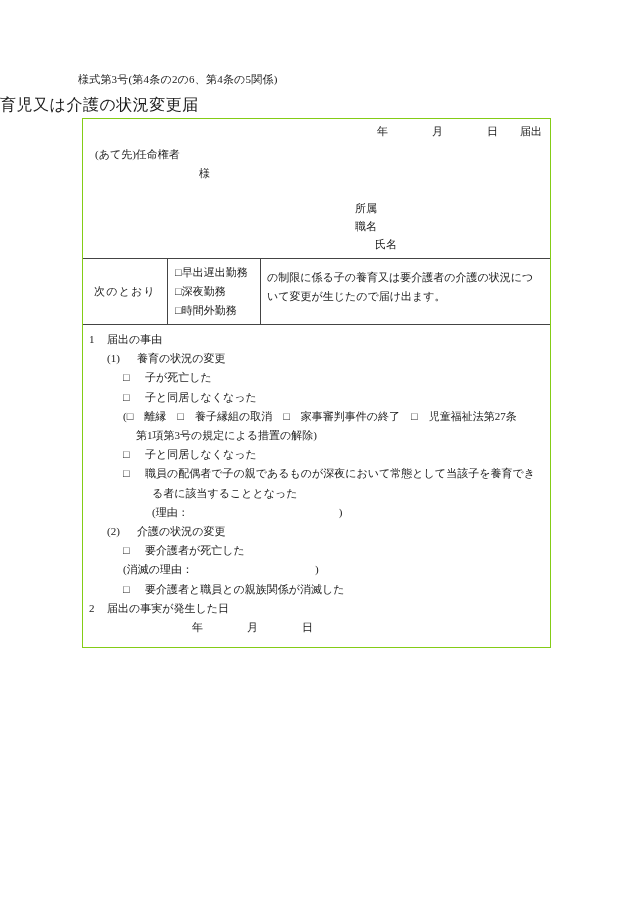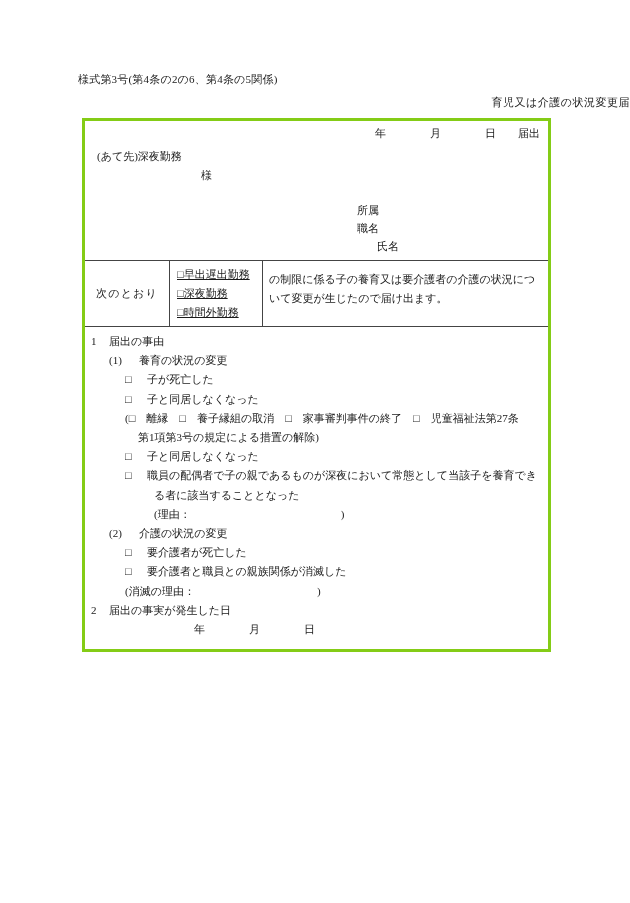--- a/index.html
+++ b/index.html
@@ -30,32 +30,32 @@
     top: 72px;
     font-size: 11px;
     letter-spacing: 0.2px;
     white-space: nowrap;
   }
   .form-title {
     position: absolute;
     left: 0;
     top: 95px;
     width: 630px;
-    text-align: right;
-    font-size: 11px;
+    text-align: left;
+    font-size: 16px;
     letter-spacing: 0.5px;
   }
 
   
   .frame {
     position: absolute;
     left: 82px;
     top: 118px;
     width: 469px;
-    border: 3px solid #84cc16;
+    border: 1px solid #84cc16;
     box-sizing: border-box;
     background: #fff;
   }
 
   
   .addr-block {
     position: relative;
     height: 140px;
     box-sizing: border-box;
     border-bottom: 1px solid #444;
@@ -110,21 +110,20 @@
     text-align: right;
   }
   .stmt-cell-2 {
     width: 93px;
     box-sizing: border-box;
     border-right: 1px solid #444;
     padding: 4px 0 4px 7px;
     font-size: 11px;
     line-height: 19px;
     white-space: nowrap;
-    text-decoration: underline;
   }
   .stmt-cell-3 {
     flex: 1;
     box-sizing: border-box;
     padding: 9px 8px 4px 6px;
     font-size: 11px;
     line-height: 19px;
   }
 
   
@@ -164,21 +163,21 @@
 
 <div class="page">
 
   <div class="form-code">様式第3号(第4条の2の6、第4条の5関係)</div>
   <div class="form-title">育児又は介護の状況変更届</div>
 
   <div class="frame">
 
     <div class="addr-block">
       <div class="date-line">年　　　　月　　　　日　　届出</div>
-      <div class="addressee">(あて先)深夜勤務</div>
+      <div class="addressee">(あて先)任命権者</div>
       <div class="sama">様</div>
       <div class="sign-block">
         <div>所属</div>
         <div>職名</div>
         <div class="indent">氏名</div>
       </div>
     </div>
 
     <div class="stmt-row">
       <div class="stmt-cell-1">次のとおり</div>
@@ -227,25 +226,25 @@
 
       <div class="ln i1">
         <span class="sub-lbl">(2)</span><span>介護の状況の変更</span>
       </div>
 
       <div class="ln i2">
         <span class="cb">□</span><span>要介護者が死亡した</span>
       </div>
 
       <div class="ln i2">
+        <span>(消滅の理由：</span><span style="display:inline-block;width:122px"></span><span>)</span>
+      </div>
+
+      <div class="ln i2">
         <span class="cb">□</span><span>要介護者と職員との親族関係が消滅した</span>
-      </div>
-
-      <div class="ln i2">
-        <span>(消滅の理由：</span><span style="display:inline-block;width:122px"></span><span>)</span>
       </div>
 
       <div class="ln i0">
         <span class="num-lbl">2</span><span>届出の事実が発生した日</span>
       </div>
 
       <div class="ln i5 date-inline">年　　　　月　　　　日</div>
 
     </div>
   </div>

